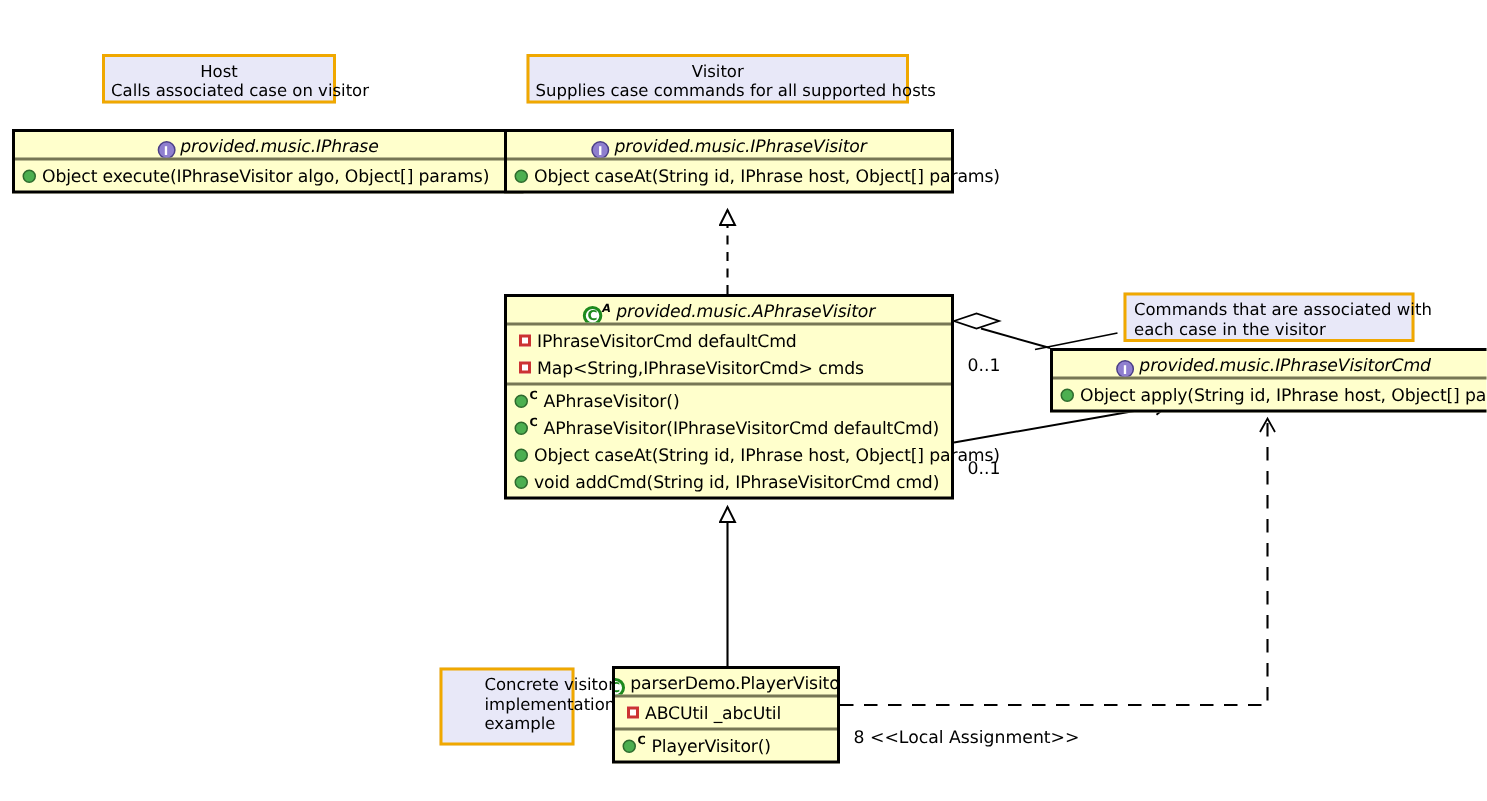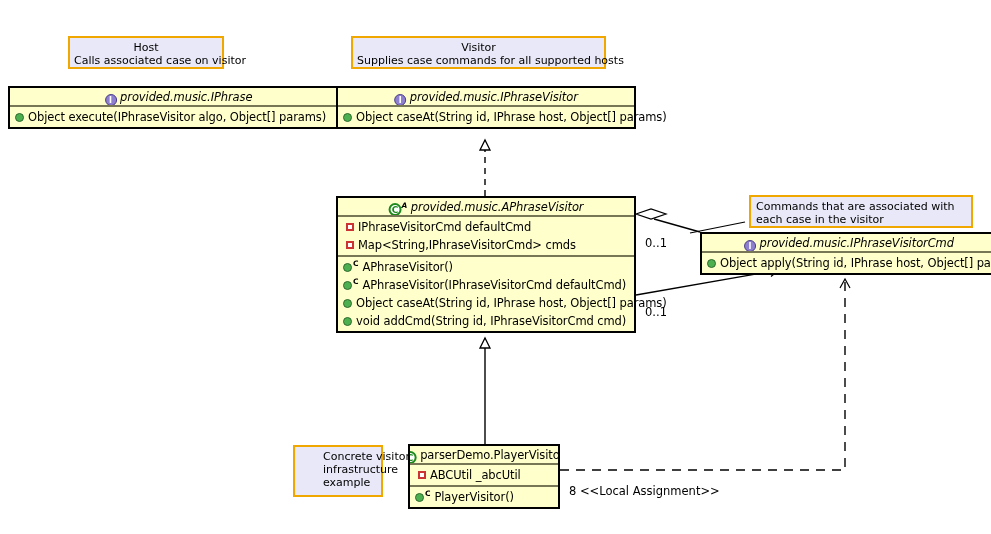--- a/index.html
+++ b/index.html
@@ -229,28 +229,28 @@
     <span class="nline">Host</span>
     <span class="nline">Calls associated case on visitor</span>
   </div>
 
   <div class="uml-note centered" style="left:351px; top:36px; width:255px; height:33px;">
     <span class="nline">Visitor</span>
     <span class="nline">Supplies case commands for all supported hosts</span>
   </div>
 
 
-  <div class="uml-note left" style="left:749px; top:195px; width:224px; height:33px;">
+  <div class="uml-note left" style="left:749px; top:195px; width:194px; height:33px;">
     <span class="nline">Commands that are associated with</span>
     <span class="nline">each case in the visitor</span>
   </div>
 
   <div class="uml-note left" style="left:293px; top:445px; width:90px; height:52px;padding-left:28px;">
     <span class="nline">Concrete visitor</span>
-    <span class="nline">infrastructure</span>
+    <span class="nline">implementation</span>
     <span class="nline">example</span>
   </div>
 
   <div class="uml-class" style="left:8px; top:86px; width:341px;">
     <div class="uml-header">
       <span class="hdr-icons">
         <span class="icon-iface">I</span>
         <span class="hdr-text">provided.music.IPhrase</span>
       </span>
     </div>

